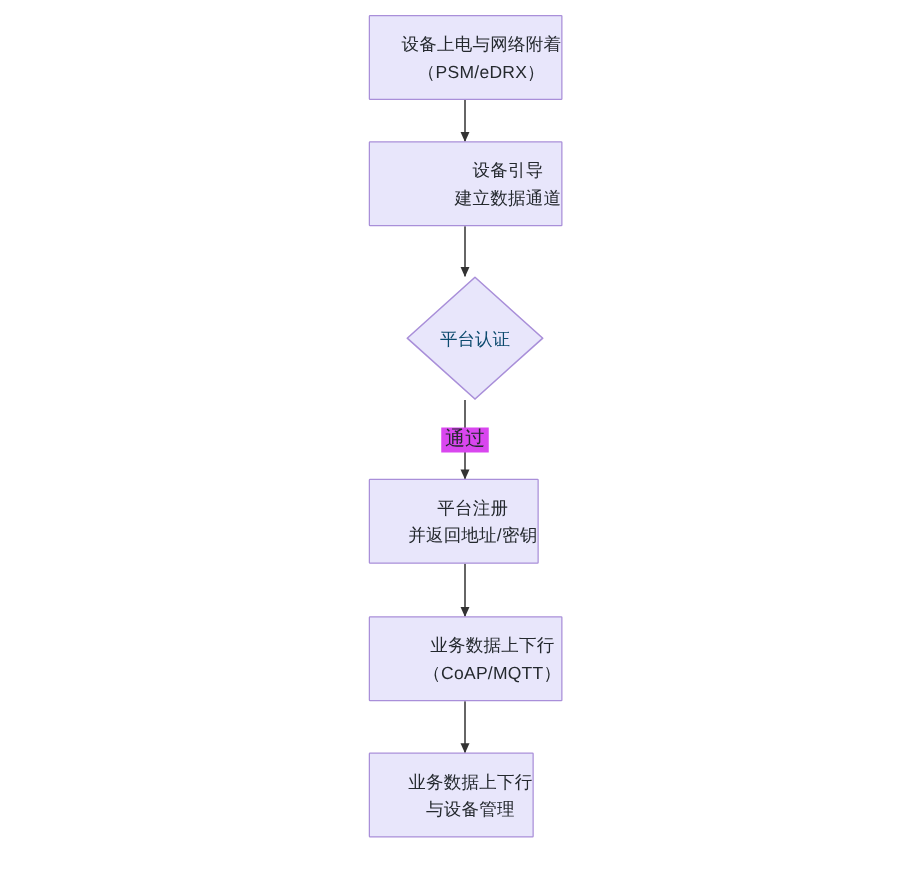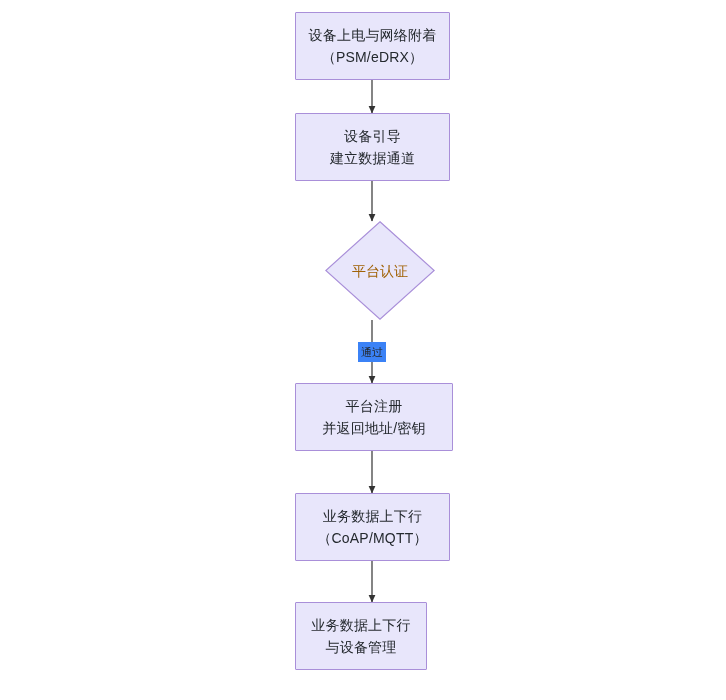--- a/index.html
+++ b/index.html
@@ -30,20 +30,21 @@
     box-sizing: border-box;
     display: flex;
     align-items: center;
     justify-content: center;
     text-align: center;
   }
   .node-process {
     background: #e8e6fb;
     border: 1px solid #a98fd9;
     border-radius: 1px;
+    justify-content: flex-end;
   }
   .node-label {
     color: #24292e;
     font-size: 14px;
     line-height: 22px;
     white-space: pre-line;
     letter-spacing: 0.2px;
   }
   .node-decision {
     background: transparent;
@@ -51,31 +52,31 @@
   }
   .diamond-shape {
     position: absolute;
     left: 0;
     top: 0;
     width: 100%;
     height: 100%;
   }
   .diamond-label {
     position: relative;
-    color: #a16207;
+    color: #0c4a6e;
     font-size: 14px;
     line-height: 22px;
     white-space: pre-line;
     z-index: 2;
   }
   .edge-label {
     position: absolute;
-    background: #3b82f6;
+    background: #d946ef;
     color: #24292e;
-    font-size: 11px;
+    font-size: 16px;
     line-height: 18px;
     padding: 1px 3px;
     white-space: nowrap;
     transform: translate(-50%, -50%);
   }
 </style>
 </head>
 <body>
 
 <div id="canvas">
@@ -101,21 +102,21 @@
       <div class="node node-process" style="left: 295px; top: 113px; width: 155px; height: 68px;">
         <span class="node-label">设备引导
 建立数据通道</span>
       </div>
       <div class="node node-decision" style="left: 325px; top: 221px; width: 110px; height: 99px;">
         <svg class="diamond-shape" viewBox="0 0 110 99">
           <polygon points="55,0.8 109.2,49.5 55,98.2 0.8,49.5" fill="#e8e6fb" stroke="#a98fd9" stroke-width="1.2"></polygon>
         </svg>
         <span class="diamond-label">平台认证</span>
       </div>
-      <div class="node node-process" style="left: 295px; top: 383px; width: 158px; height: 68px;">
+      <div class="node node-process" style="left: 295px; top: 383px; width: 136px; height: 68px;">
         <span class="node-label">平台注册
 并返回地址/密钥</span>
       </div>
       <div class="node node-process" style="left: 295px; top: 493px; width: 155px; height: 68px;">
         <span class="node-label">业务数据上下行
 （CoAP/MQTT）</span>
       </div>
       <div class="node node-process" style="left: 295px; top: 602px; width: 132px; height: 68px;">
         <span class="node-label">业务数据上下行
 与设备管理</span>

